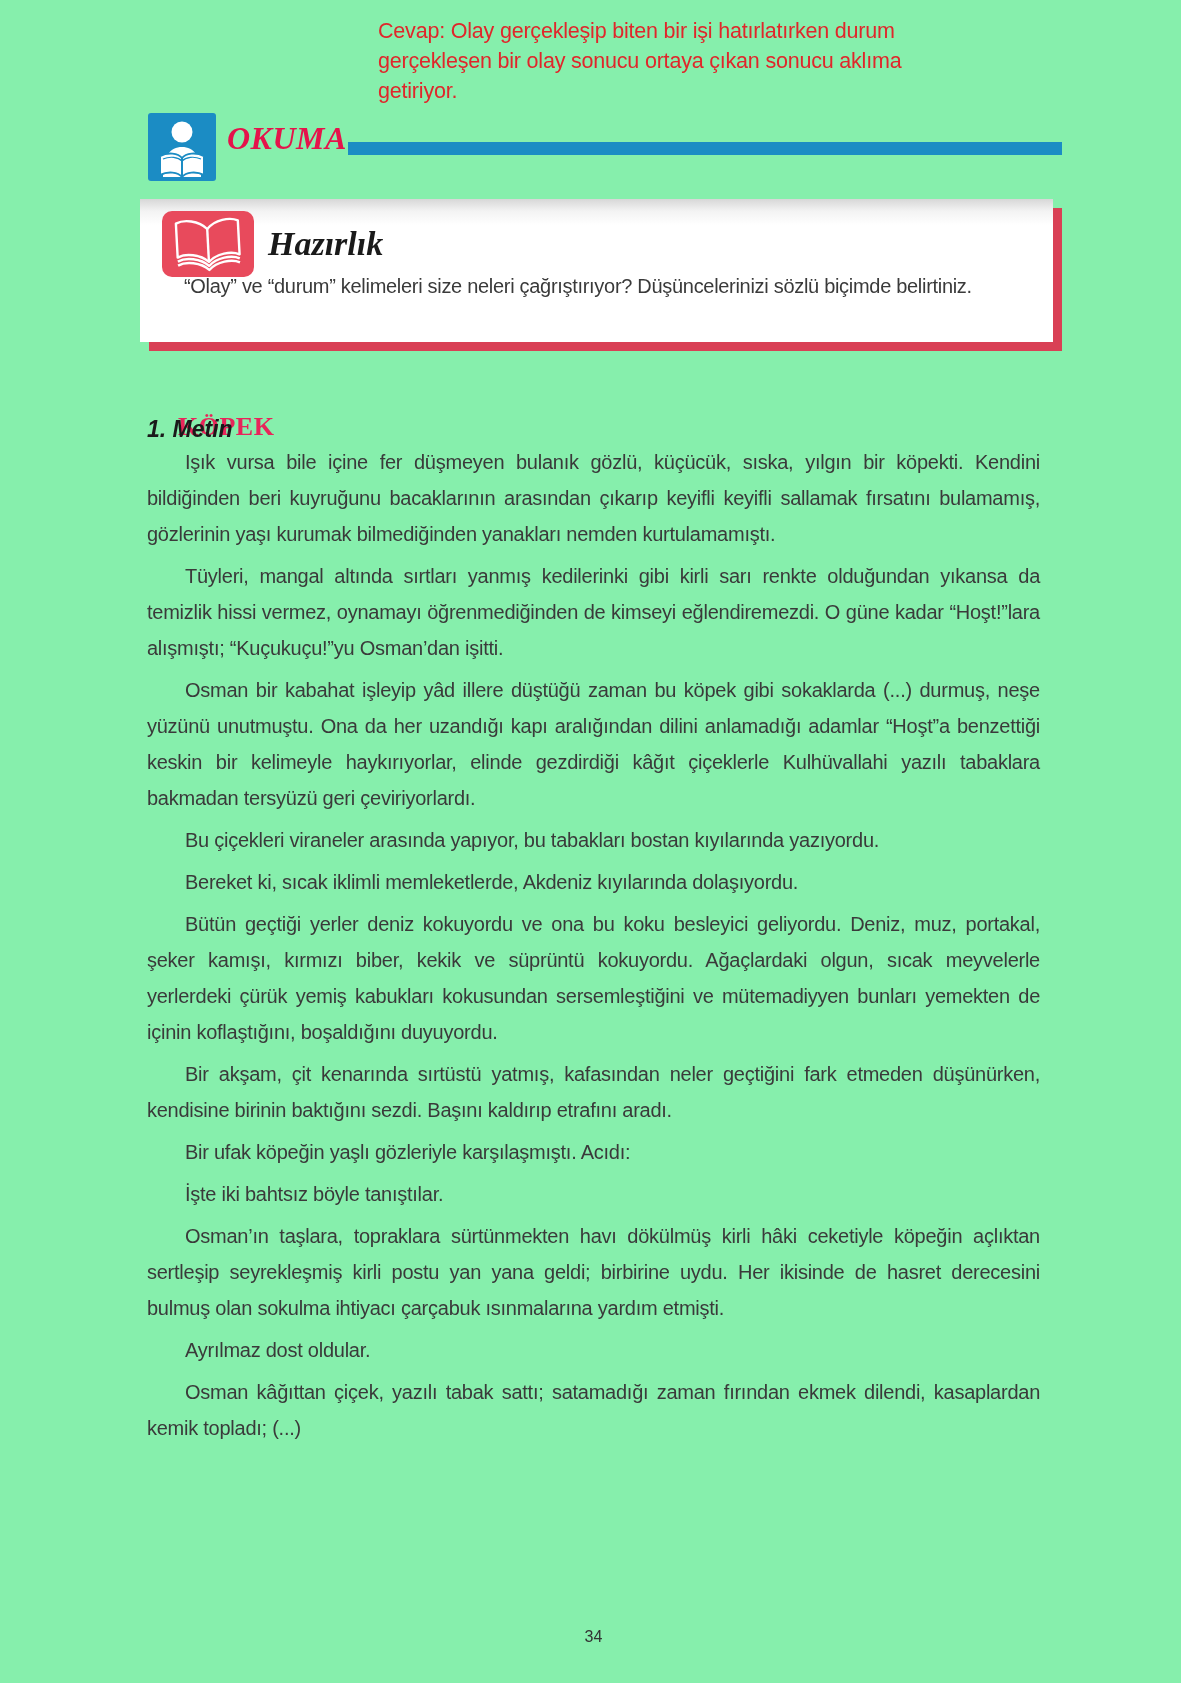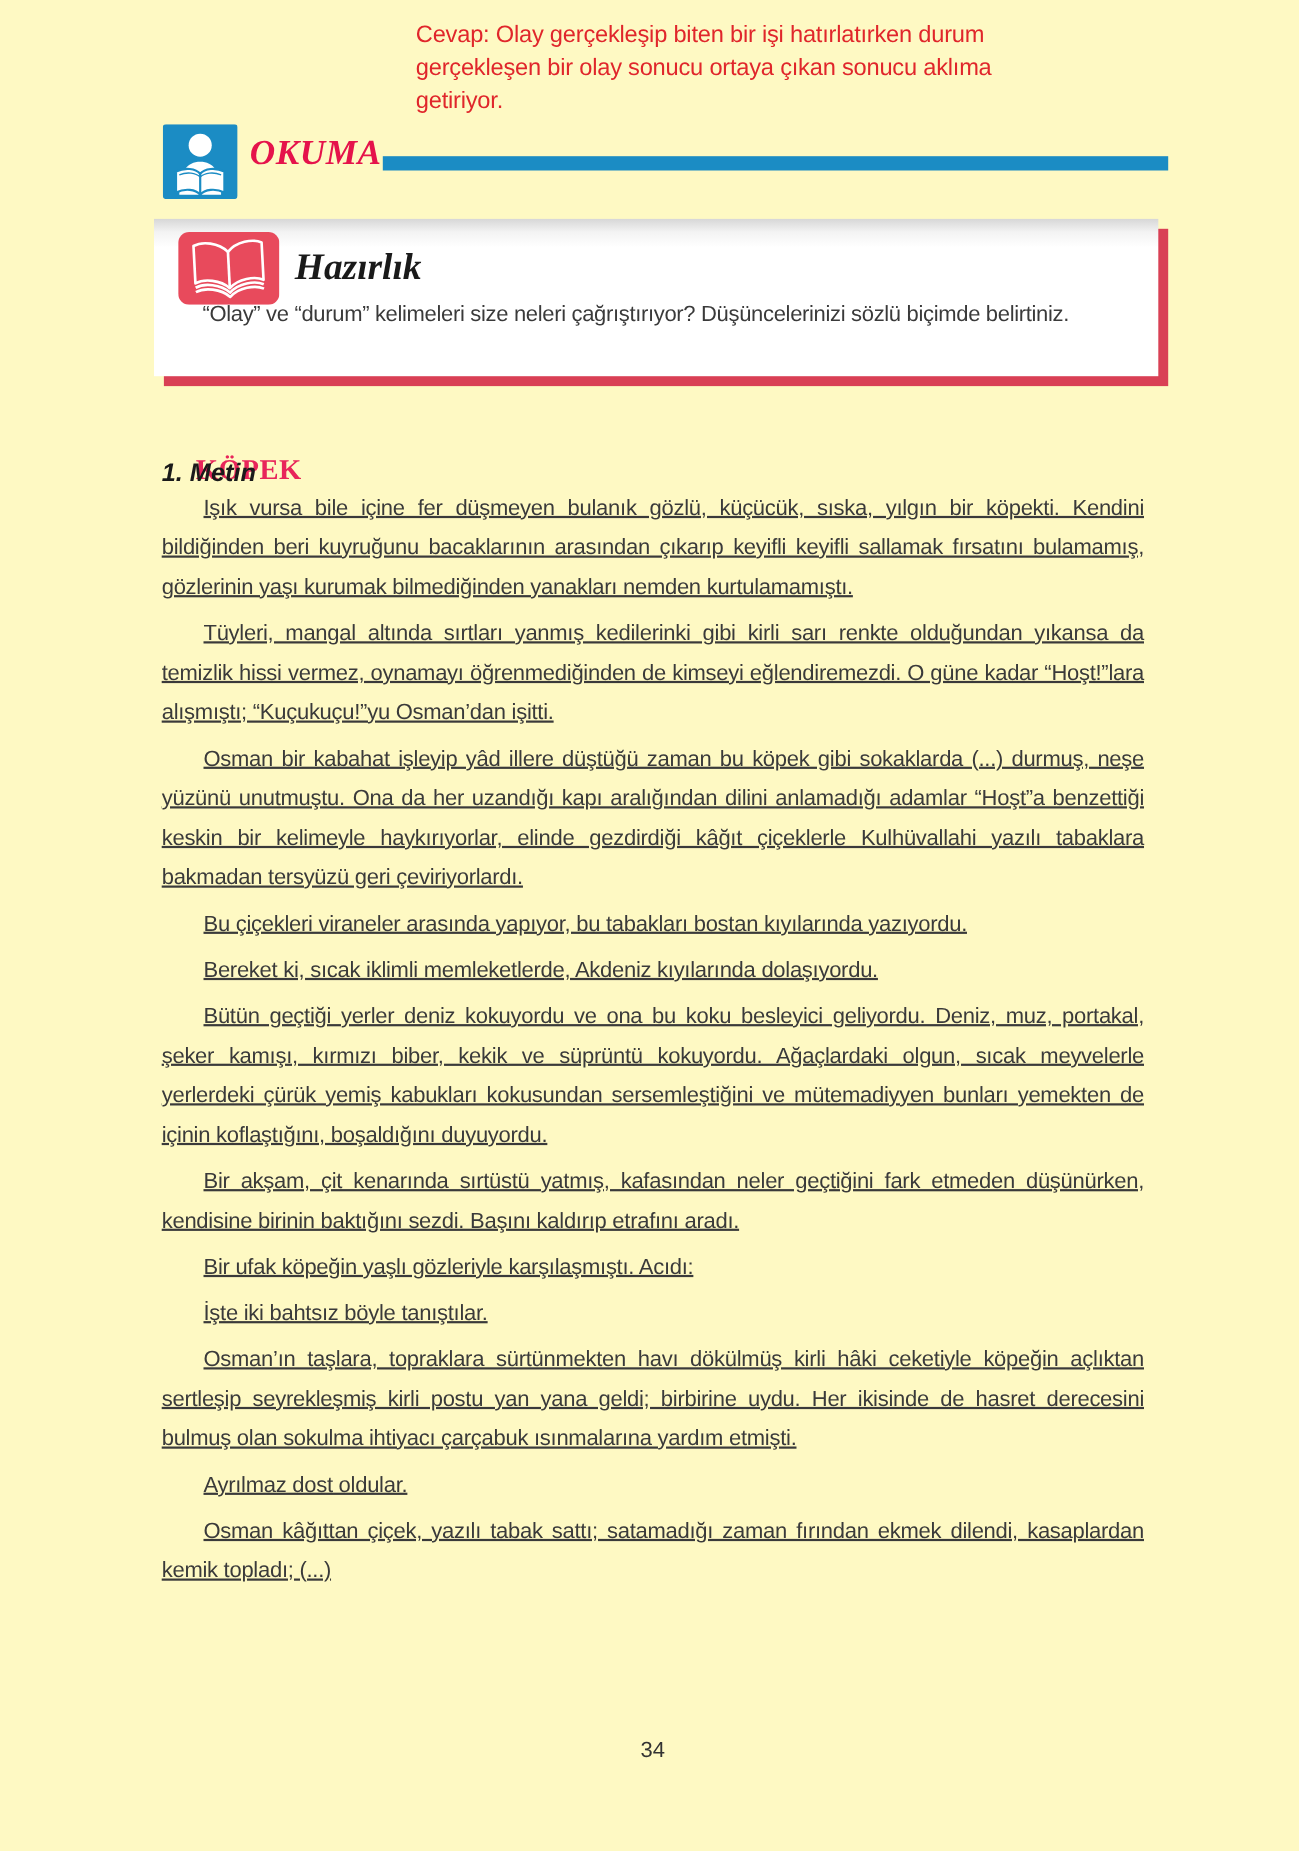--- a/index.html
+++ b/index.html
@@ -1,17 +1,17 @@
 <!DOCTYPE html>
 <html><head>
 <meta charset="utf-8">
 <style>
   html,body{margin:0;padding:0;background:#ffffff;}
   .page{
-    position:relative;width:1181px;height:1683px;background:#fef9c3;
+    position:relative;width:1181px;height:1683px;background:#86efac;
     font-family:"Liberation Sans",sans-serif;overflow:hidden;
   }
   
   .answer-note{
     position:absolute;left:378px;top:16px;width:556px;
     font-size:21.5px;line-height:30px;color:#e0262b;font-weight:500;
     letter-spacing:-0.2px;
   }
   
   .okuma-icon{position:absolute;left:148px;top:113px;width:68px;height:68px;}
@@ -45,24 +45,24 @@
   }
   .metin-label{
     position:absolute;left:147px;top:416px;width:893px;text-align:left;
     font-size:23px;font-weight:700;font-style:italic;color:#1a1a1a;
   }
   .paragraphs{
     position:absolute;left:147px;top:444px;width:893px;
     font-size:20px;line-height:36px;color:#3a3a3a;text-align:justify;
     letter-spacing:-0.25px;
   }
-  .paragraphs p{margin:0 0 6px 0;text-indent:38px;text-decoration:underline;}
+  .paragraphs p{margin:0 0 6px 0;text-indent:38px;}
   .page-number{
-    position:absolute;left:147px;top:1580px;width:893px;text-align:center;
-    font-size:20px;color:#333333;
+    position:absolute;left:147px;top:1628px;width:893px;text-align:center;
+    font-size:16px;color:#333333;
   }
 </style>
 </head>
 <body>
 
 <div class="page">
 
   <div class="answer-note">Cevap: Olay gerçekleşip biten bir işi hatırlatırken durum gerçekleşen bir olay sonucu ortaya çıkan sonucu aklıma getiriyor.</div>
 
   <span class="okuma-icon">

